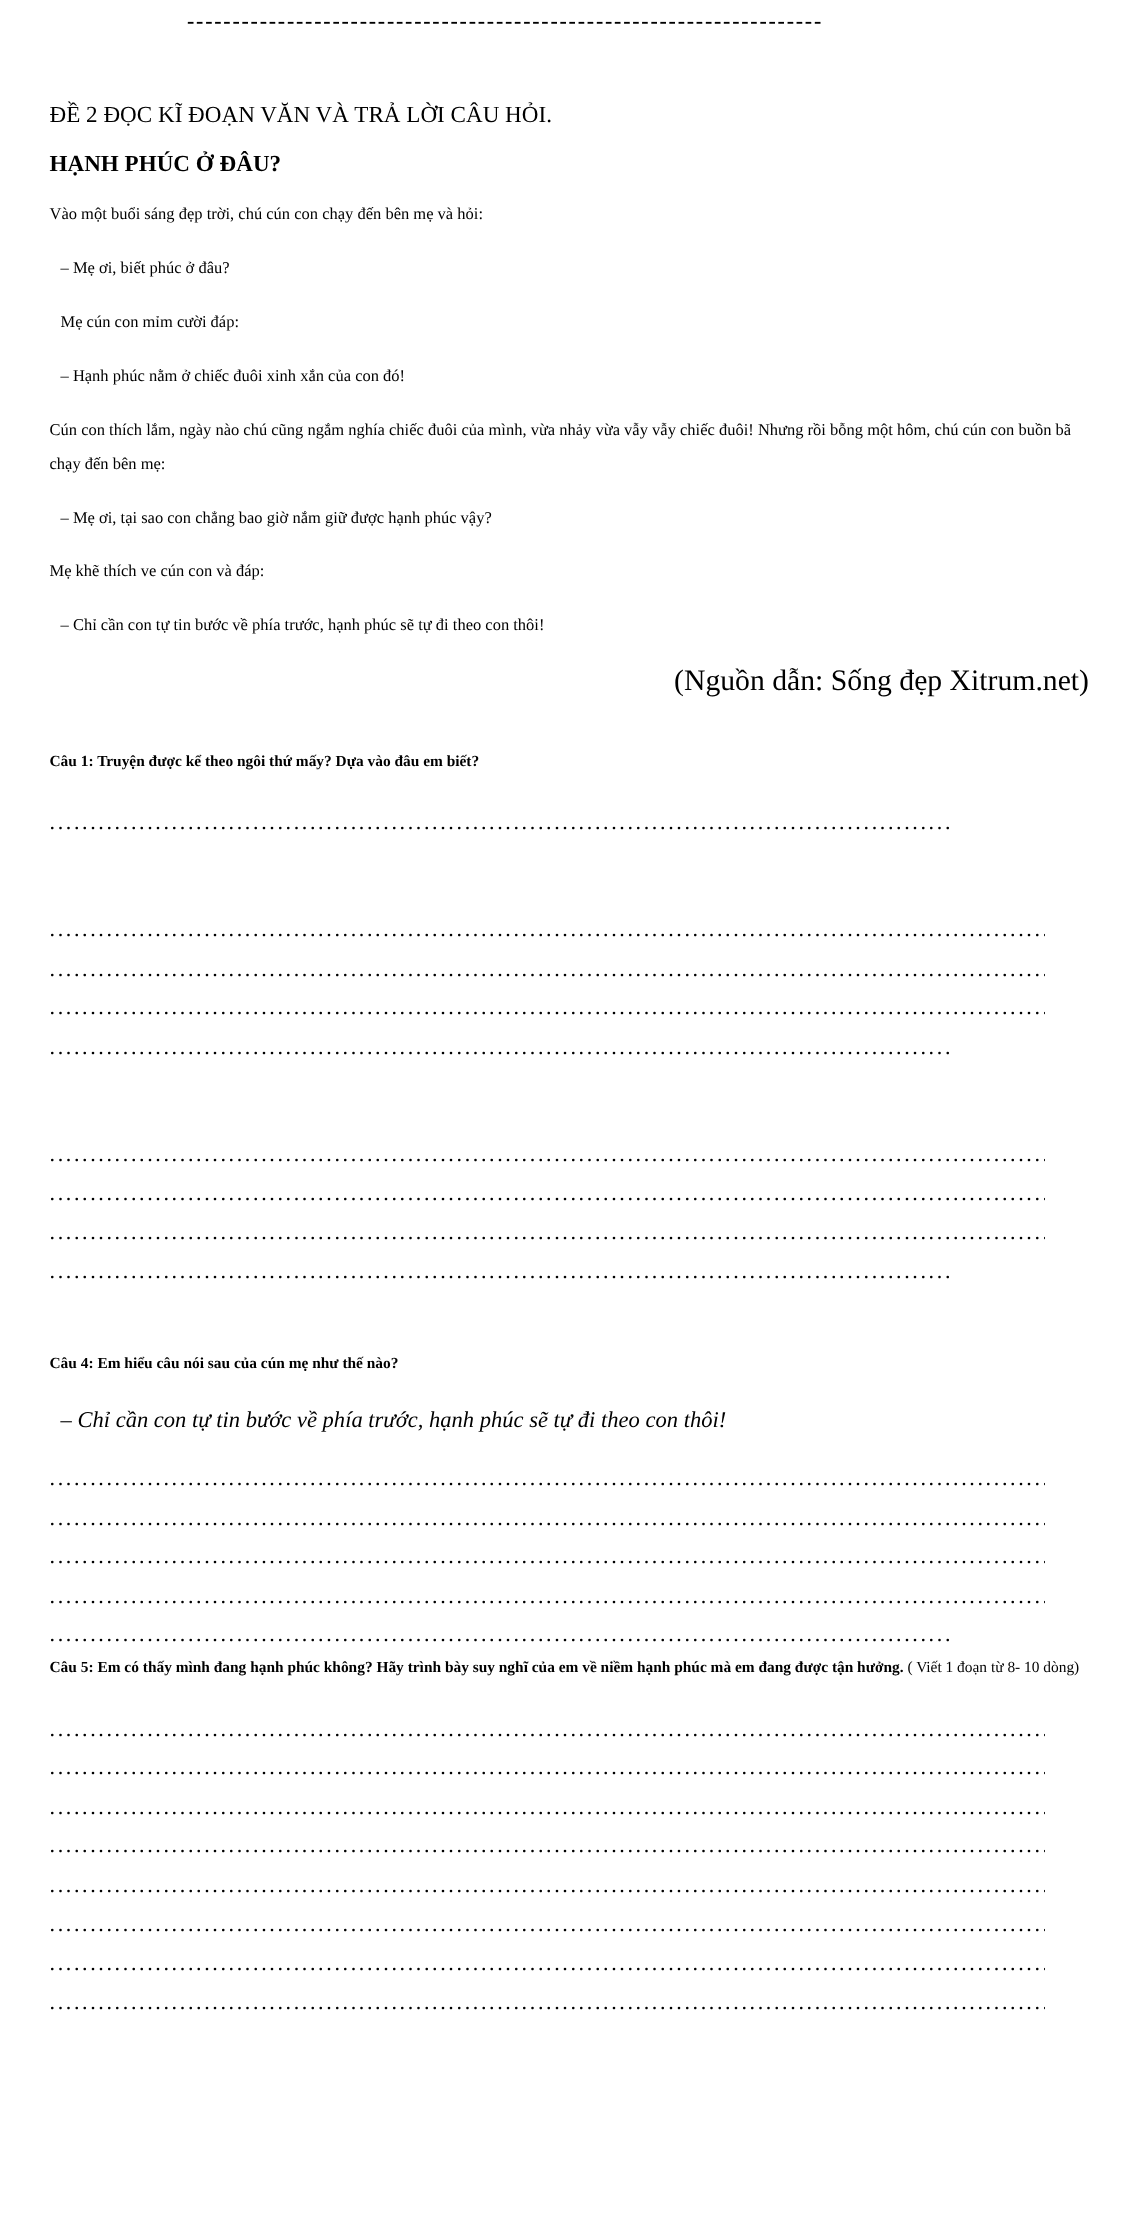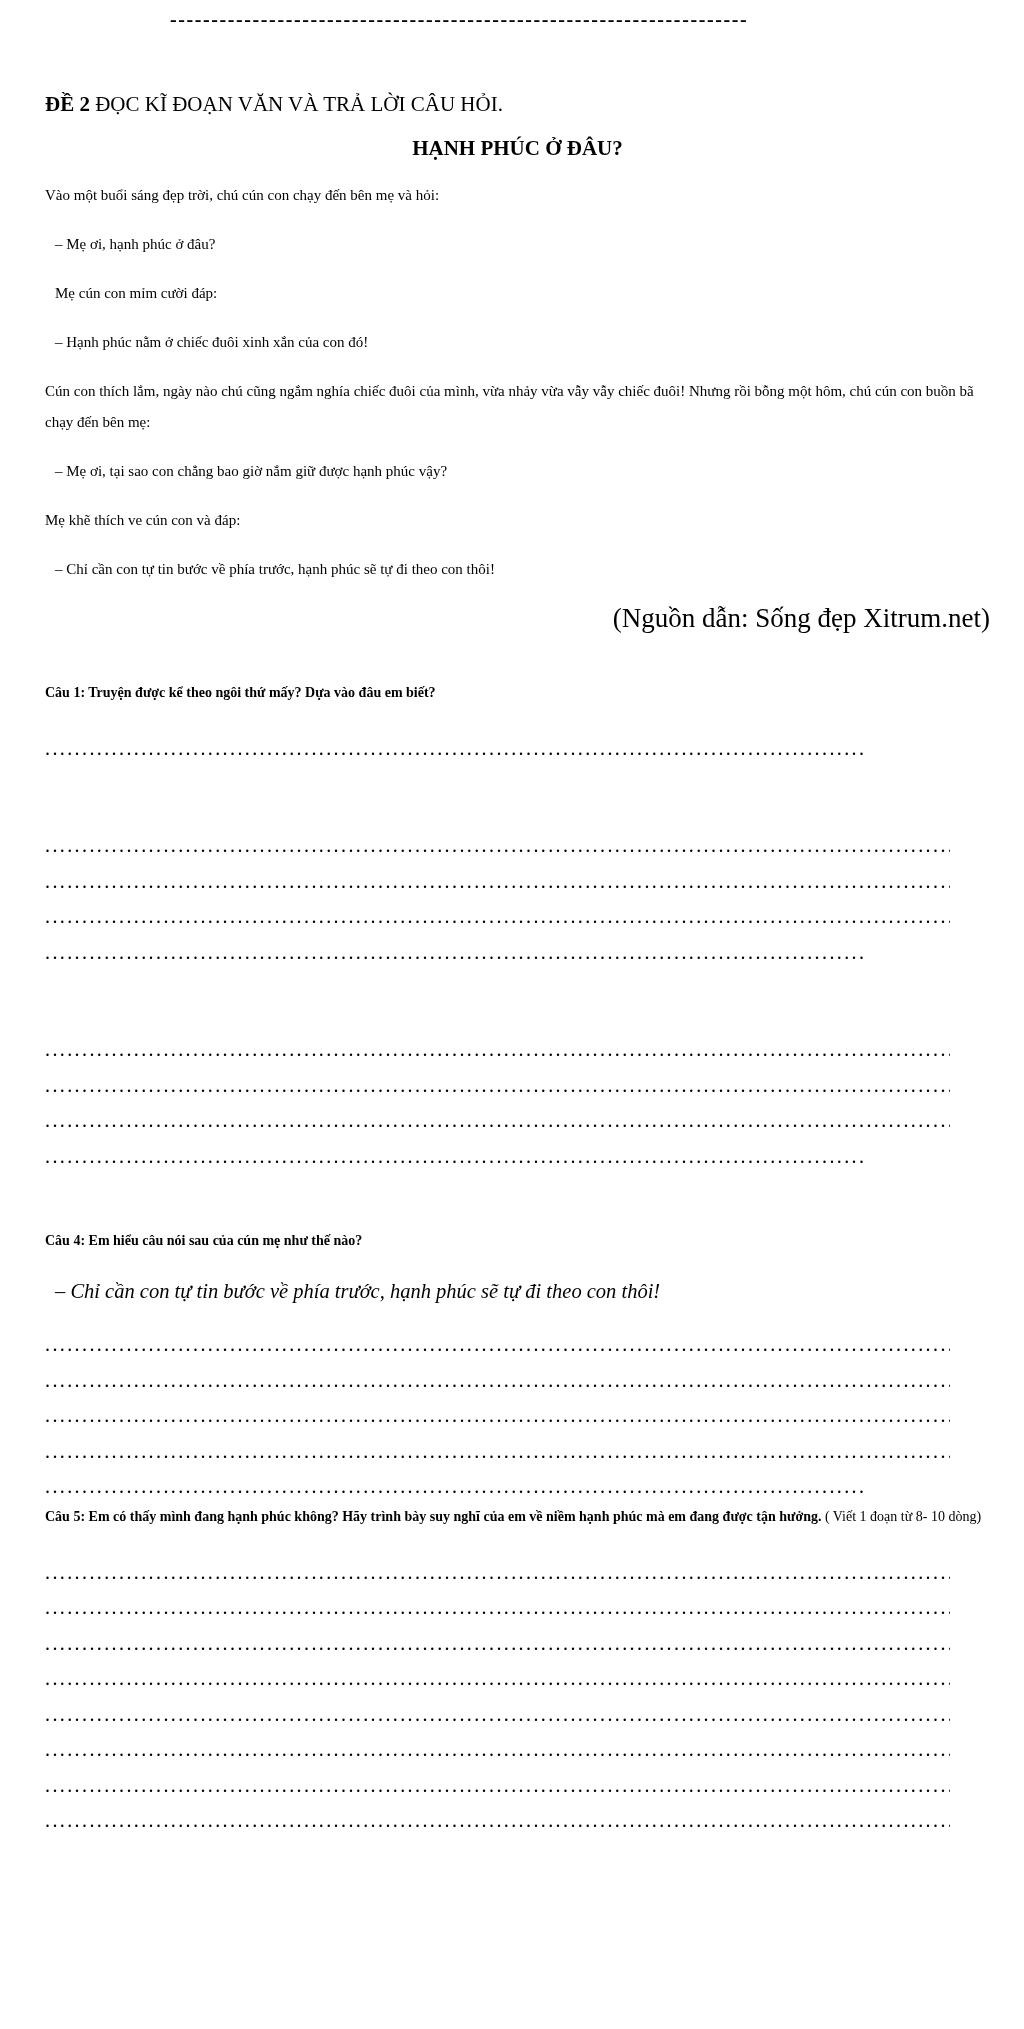--- a/index.html
+++ b/index.html
@@ -22,25 +22,25 @@
     line-height: 22px;
     white-space: nowrap;
     overflow: hidden;
   }
 
   .exercise-header {
     margin-top: 60px;
     font-size: 21px;
     line-height: 28px;
   }
-  .exercise-header .hdr-bold { font-weight: bold; }
+  .exercise-header .hdr-bold { font-weight: normal; }
 
   .story-title {
     margin-top: 16px;
-    text-align: center;
+    text-align: left;
     font-size: 21px;
     font-weight: bold;
     line-height: 28px;
   }
 
   p.story {
     margin: 18px 0 0 0;
     font-size: 15px;
     line-height: 31px;
   }
@@ -97,21 +97,21 @@
 
   <div class="divider">----------------------------------------------------------------------</div>
 
   <div class="exercise-header">
     <span class="hdr-bold">ĐỀ 2</span><span> ĐỌC KĨ ĐOẠN VĂN VÀ TRẢ LỜI CÂU HỎI.</span>
   </div>
 
   <div class="story-title">HẠNH PHÚC Ở ĐÂU?</div>
 
   <p class="story">Vào một buổi sáng đẹp trời, chú cún con chạy đến bên mẹ và hỏi:</p>
-  <p class="story indent">– Mẹ ơi, hạnh phúc ở đâu?</p>
+  <p class="story indent">– Mẹ ơi, biết phúc ở đâu?</p>
   <p class="story indent">Mẹ cún con mỉm cười đáp:</p>
   <p class="story indent">– Hạnh phúc nằm ở chiếc đuôi xinh xắn của con đó!</p>
   <p class="story">Cún con thích lắm, ngày nào chú cũng ngắm nghía chiếc đuôi của mình, vừa nhảy vừa vẫy vẫy chiếc đuôi! Nhưng rồi bỗng một hôm, chú cún con buồn bã chạy đến bên mẹ:</p>
   <p class="story indent">– Mẹ ơi, tại sao con chẳng bao giờ nắm giữ được hạnh phúc vậy?</p>
   <p class="story">Mẹ khẽ thích ve cún con và đáp:</p>
   <p class="story indent">– Chỉ cần con tự tin bước về phía trước, hạnh phúc sẽ tự đi theo con thôi!</p>
 
   <p class="source">(Nguồn dẫn: Sống đẹp Xitrum.net)</p>
 
   <div class="q q1">

